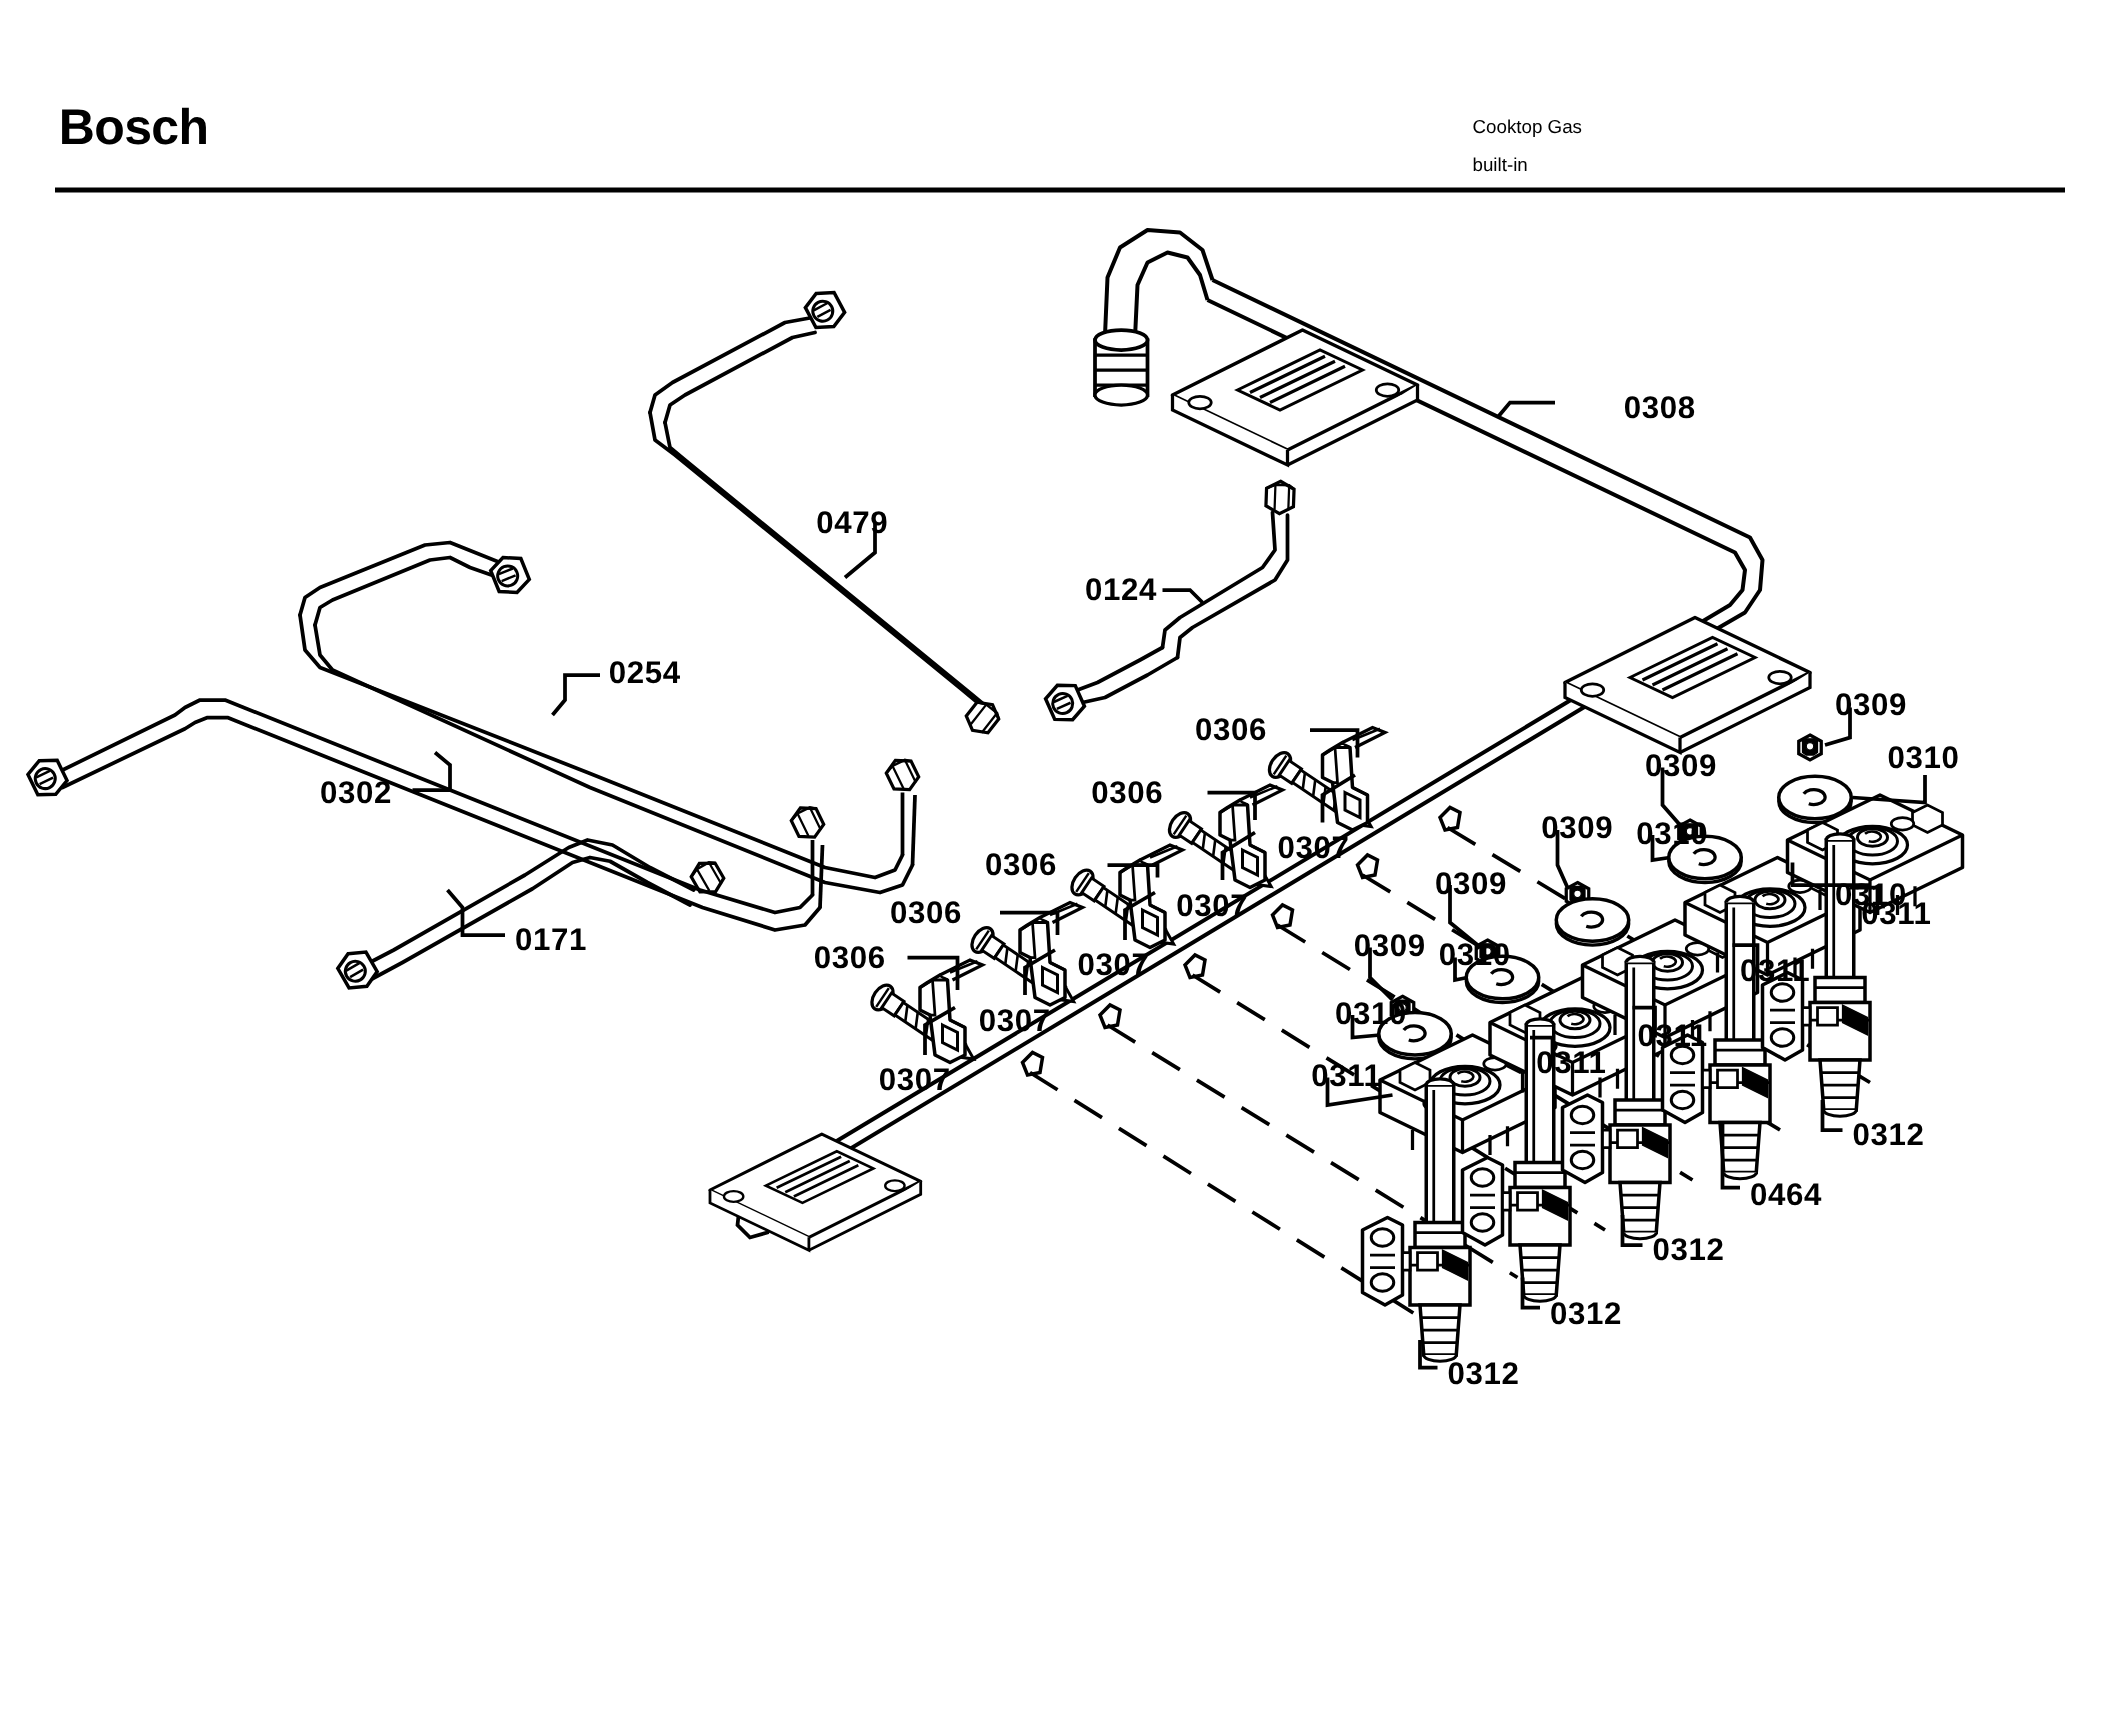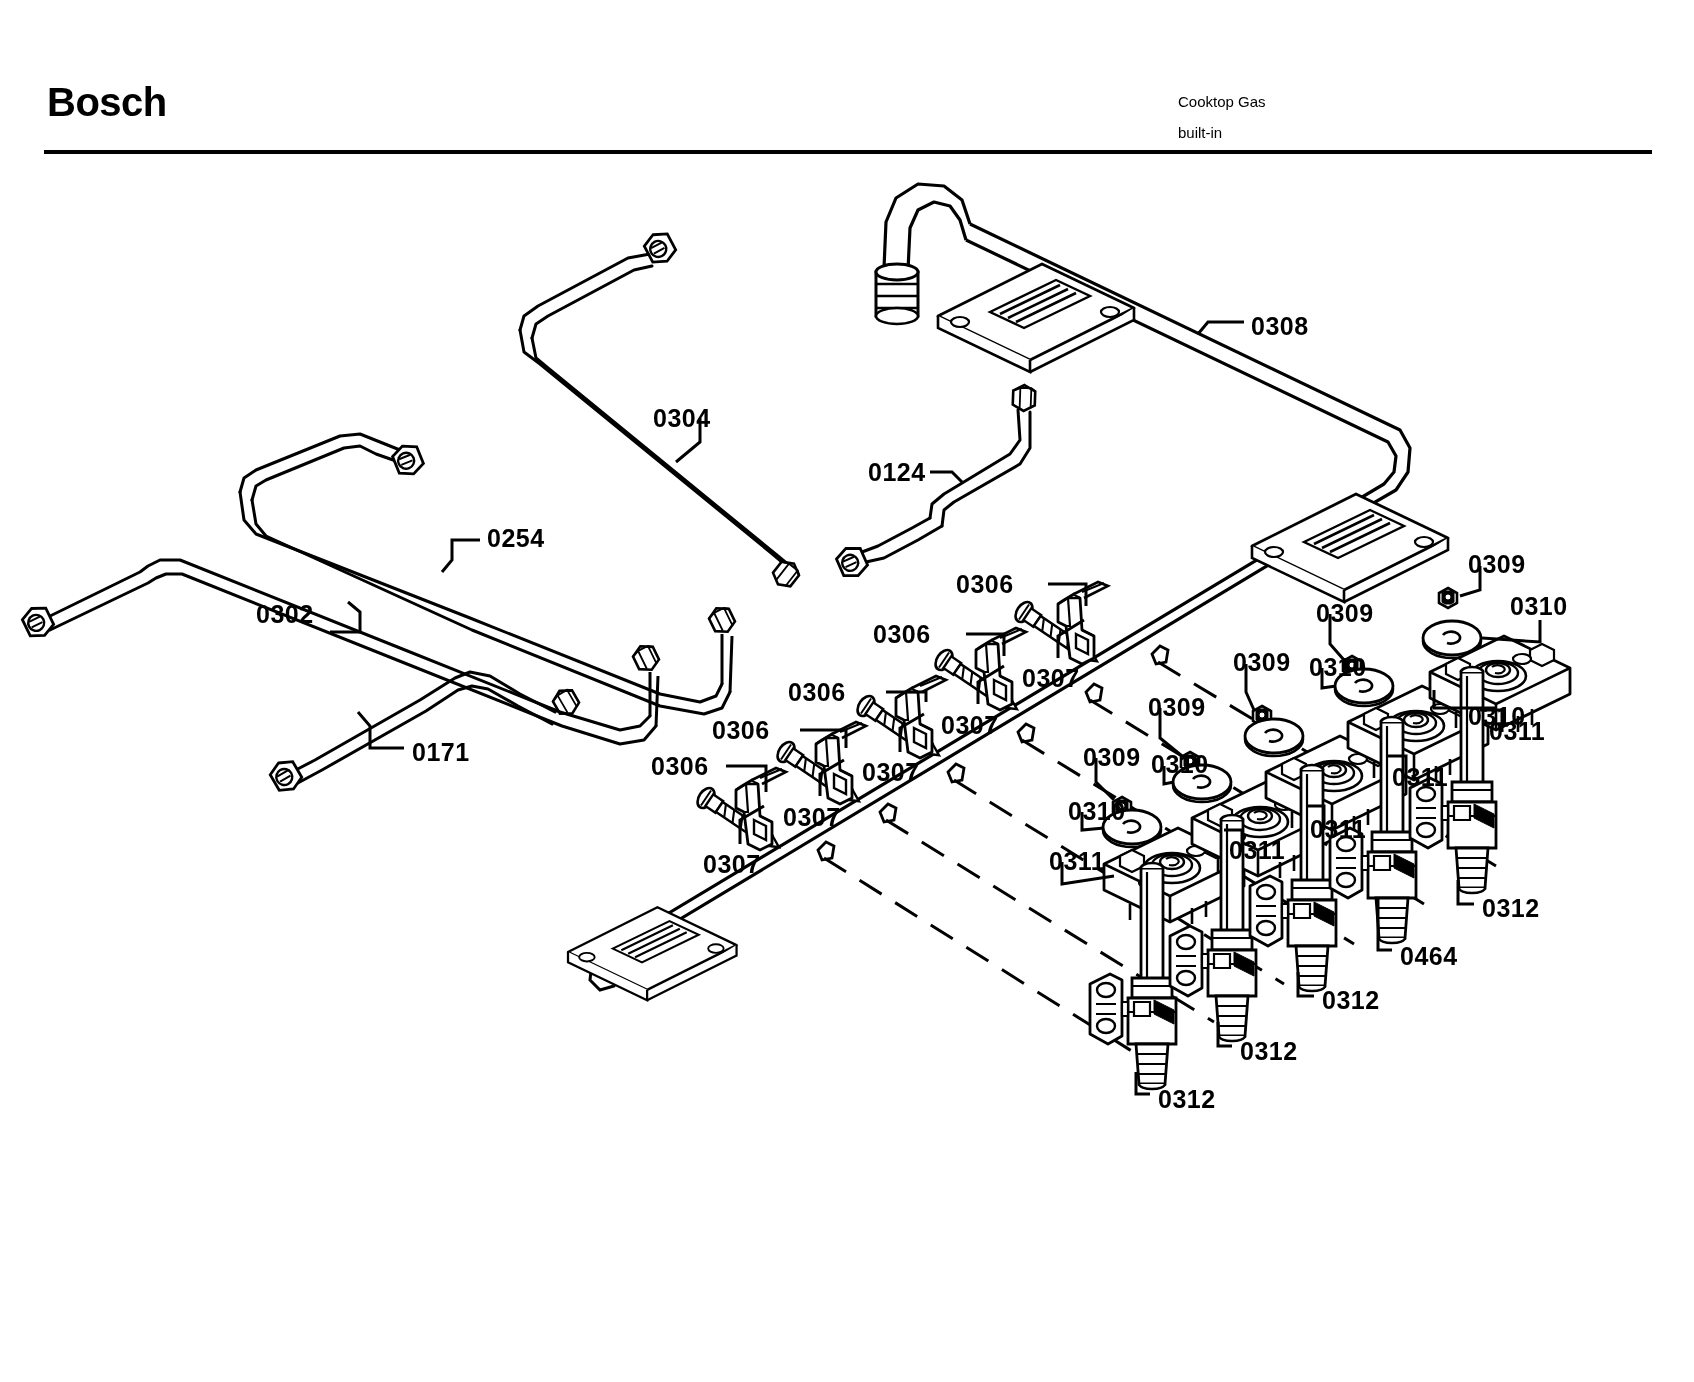--- a/index.html
+++ b/index.html
@@ -368,35 +368,35 @@
 
         <path d="M1392,950 L1378,950 L1378,898"></path>
       </g>
 
     </g>
   </svg>
   </div>
 
   <div id="callout-layer">
       <div class="callout" style="left: 412px; top: 740px;">0171</div>
-      <div class="callout" style="left: 256px; top: 602px;">0302</div>
+      <div class="callout" style="left: 256px; top: 622px;">0302</div>
       <div class="callout" style="left: 487px; top: 526px;">0254</div>
-      <div class="callout" style="left: 653px; top: 406px;">0304</div>
+      <div class="callout" style="left: 653px; top: 406px;">0479</div>
       <div class="callout" style="left: 868px; top: 460px;">0124</div>
       <div class="callout" style="left: 651px; top: 754px;">0306</div>
       <div class="callout" style="left: 712px; top: 718px;">0306</div>
       <div class="callout" style="left: 788px; top: 680px;">0306</div>
       <div class="callout" style="left: 873px; top: 622px;">0306</div>
       <div class="callout" style="left: 956px; top: 572px;">0306</div>
       <div class="callout" style="left: 703px; top: 852px;">0307</div>
       <div class="callout" style="left: 783px; top: 805px;">0307</div>
       <div class="callout" style="left: 862px; top: 760px;">0307</div>
       <div class="callout" style="left: 941px; top: 713px;">0307</div>
       <div class="callout" style="left: 1022px; top: 666px;">0307</div>
-      <div class="callout" style="left: 1251px; top: 314px;">0308</div>
+      <div class="callout" style="left: 1299px; top: 314px;">0308</div>
       <div class="callout" style="left: 1083px; top: 745px;">0309</div>
       <div class="callout" style="left: 1148px; top: 695px;">0309</div>
       <div class="callout" style="left: 1233px; top: 650px;">0309</div>
       <div class="callout" style="left: 1316px; top: 601px;">0309</div>
       <div class="callout" style="left: 1468px; top: 552px;">0309</div>
       <div class="callout" style="left: 1068px; top: 799px;">0310</div>
       <div class="callout" style="left: 1151px; top: 752px;">0310</div>
       <div class="callout" style="left: 1309px; top: 655px;">0310</div>
       <div class="callout" style="left: 1468px; top: 704px;">0310</div>
       <div class="callout" style="left: 1510px; top: 594px;">0310</div>

